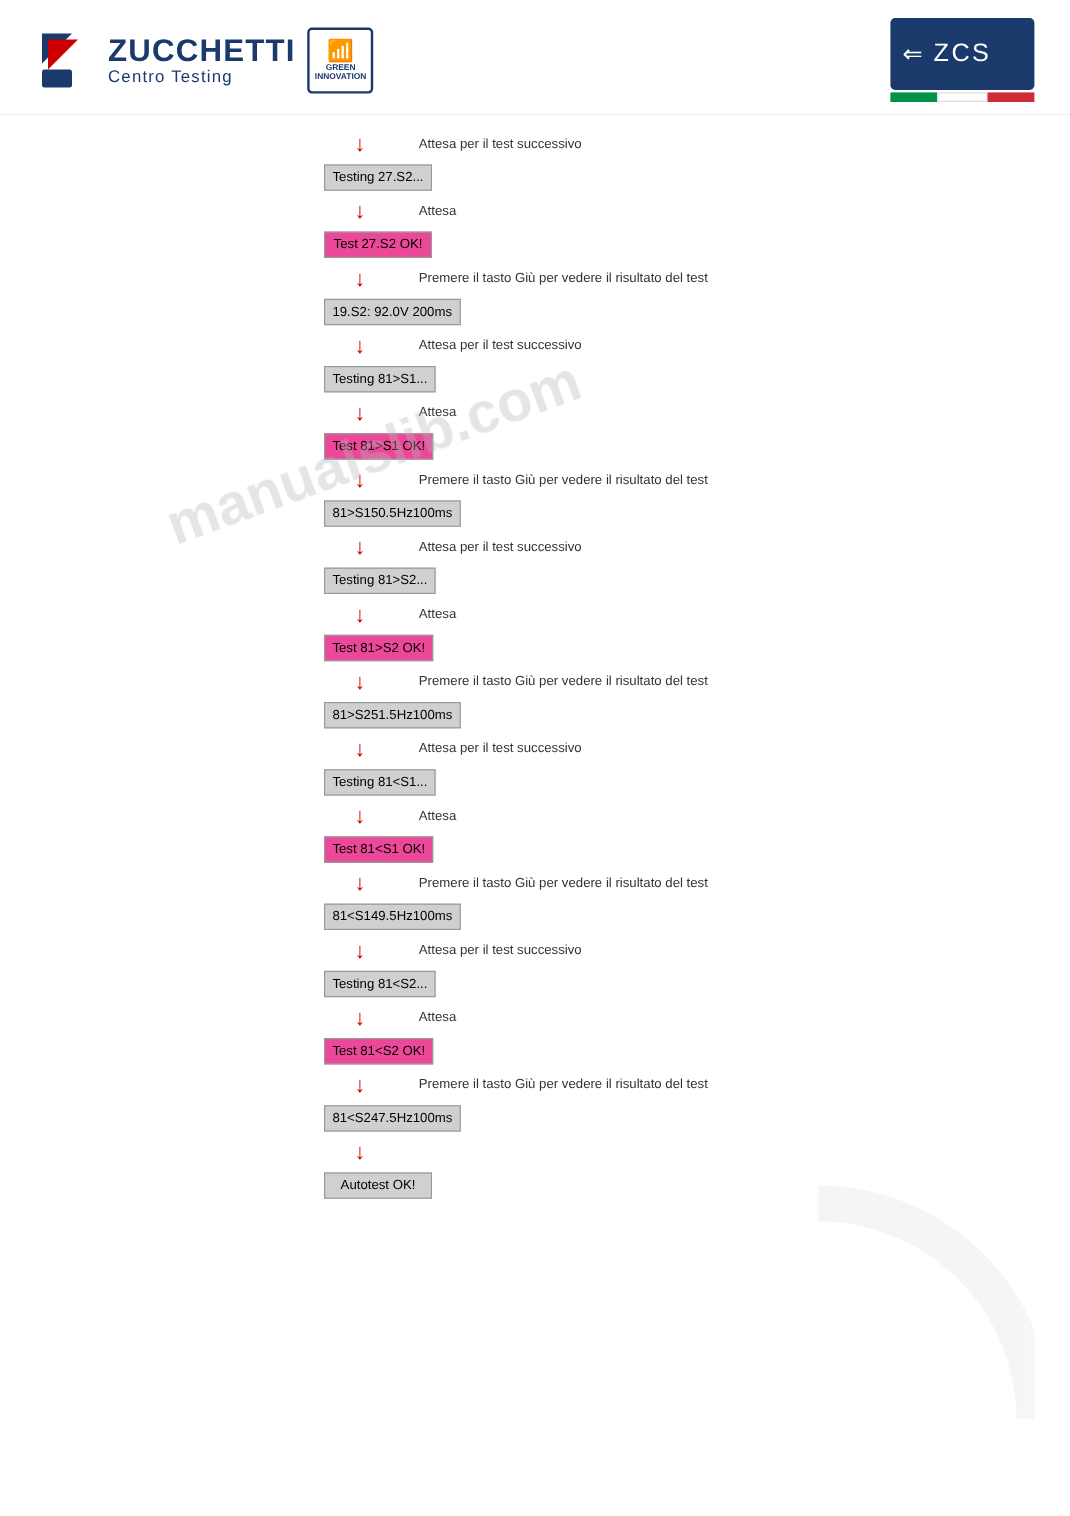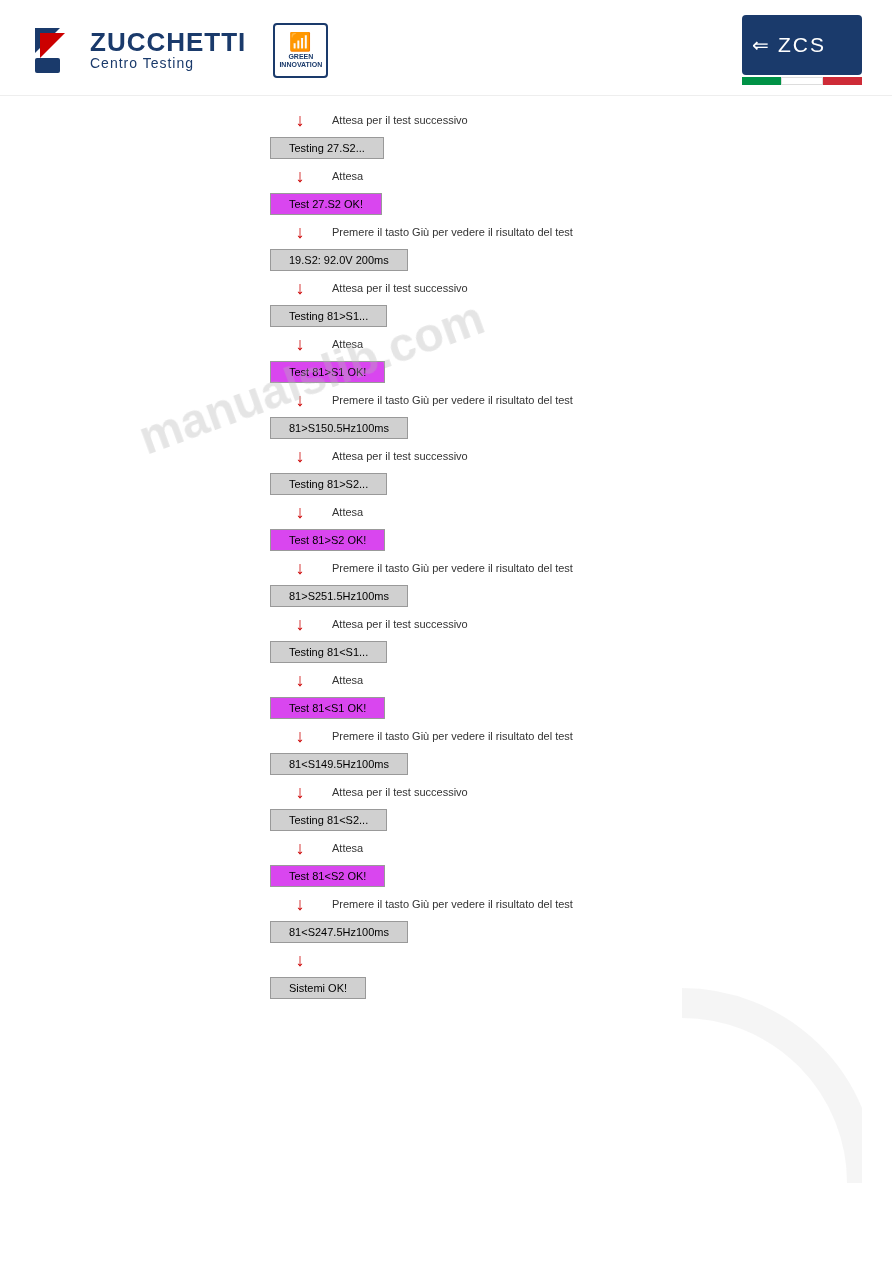--- a/index.html
+++ b/index.html
@@ -19,21 +19,21 @@
       display: flex;
       justify-content: space-between;
       align-items: center;
       padding: 15px 30px 10px 30px;
       border-bottom: 1px solid #eee;
     }
 
     .logo-left {
       display: flex;
       align-items: flex-end;
-      gap: 27px;
+      gap: 10px;
     }
 
     .zucchetti-logo {
       display: flex;
       align-items: center;
     }
 
     .zucchetti-icon {
       width: 55px;
       height: 55px;
@@ -159,41 +159,41 @@
       align-items: center;
       justify-content: center;
       width: 60px;
       text-align: center;
       line-height: 1;
     }
 
     .flow-label {
       font-size: 11px;
       color: #333;
-      margin-left: 2px;
+      margin-left: 19px;
       white-space: nowrap;
     }
 
     .flow-box {
       display: flex;
       align-items: center;
       justify-content: center;
       border: 1px solid #999;
       background: #d0d0d0;
-      padding: 4px 18px;
+      padding: 4px 6px;
       font-size: 11px;
       font-weight: normal;
       color: #000;
       min-width: 90px;
       text-align: center;
       white-space: nowrap;
     }
 
     .flow-box.white-bg {
-      background: #d946ef;
+      background: #ec4899;
     }
 
     .watermark {
       position: fixed;
       top: 350px;
       left: 130px;
       font-size: 48px;
       color: rgba(180, 180, 180, 0.35);
       transform: rotate(-20deg);
       pointer-events: none;
@@ -357,20 +357,20 @@
         <span class="flow-label">Premere il tasto Giù per vedere il risultato del test</span>
       </div>
       <div class="flow-row">
         <div class="flow-box">81&lt;S247.5Hz100ms</div>
       </div>
       <div class="flow-row">
         <div class="arrow-down">↓</div>
         <span class="flow-label"></span>
       </div>
       <div class="flow-row">
-        <div class="flow-box">Sistemi OK!</div>
+        <div class="flow-box">Autotest OK!</div>
       </div>
     </div>
 </div>
 
 <svg class="bottom-watermark" viewBox="0 0 200 200" xmlns="http://www.w3.org/2000/svg">
   <path d="M 200 200 A 180 180 0 0 0 20 20" stroke="#888" stroke-width="30" fill="none"></path>
 </svg>
 
 </body></html>

